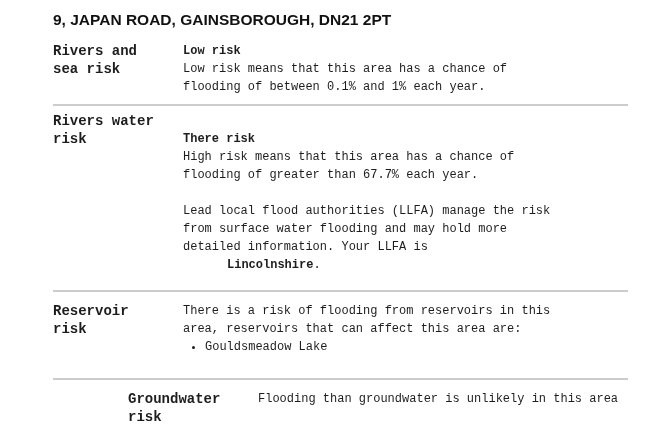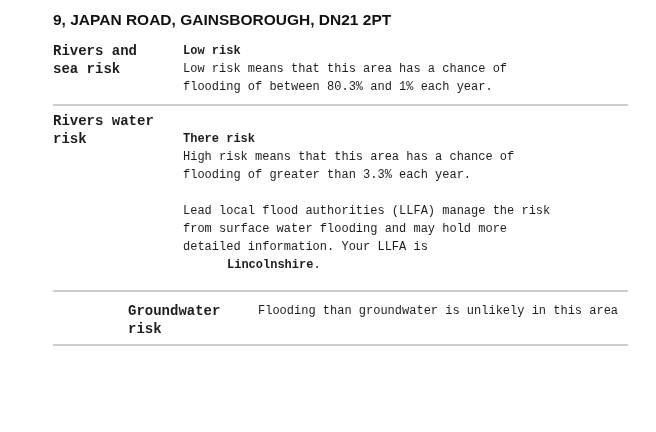--- a/index.html
+++ b/index.html
@@ -66,33 +66,42 @@
 <body>
 
 <div class="doc">
 
   <h1 class="title">9, JAPAN ROAD, GAINSBOROUGH, DN21 2PT</h1>
 
   <div class="section section-rivers">
     <div class="col-label">Rivers and sea risk</div>
     <div class="col-content">
       <p class="heading">Low risk</p>
-      <p>Low risk means that this area has a chance of flooding of between 80.3% and 1% each year.</p>
+      <p>Low risk means that this area has a chance of flooding of between 0.1% and 1% each year.</p>
     </div>
   </div>
 
   <div class="section section-surface">
     <div class="col-label">Rivers water risk</div>
     <div class="col-content">
       <p class="heading">There risk</p>
-      <p>High risk means that this area has a chance of flooding of greater than 3.3% each year.</p>
+      <p>High risk means that this area has a chance of flooding of greater than 67.7% each year.</p>
       <p class="para-gap"><span>Lead local flood authorities (LLFA) manage the risk from surface water flooding and may hold more detailed information. Your LLFA is </span><b class="inline-bold">Lincolnshire</b><span>.</span></p>
     </div>
   </div>
 
+  <div class="section section-reservoir">
+    <div class="col-label">Reservoir risk</div>
+    <div class="col-content">
+      <p>There is a risk of flooding from reservoirs in this area, reservoirs that can affect this area are:</p>
+      <ul class="bullet-list">
+        <li>Gouldsmeadow Lake</li>
+      </ul>
+    </div>
+  </div>
 
   <div class="section section-groundwater">
     <div class="col-label">Groundwater risk</div>
     <div class="col-content">
       <p>Flooding than groundwater is unlikely in this area</p>
     </div>
   </div>
 
 </div>
 

